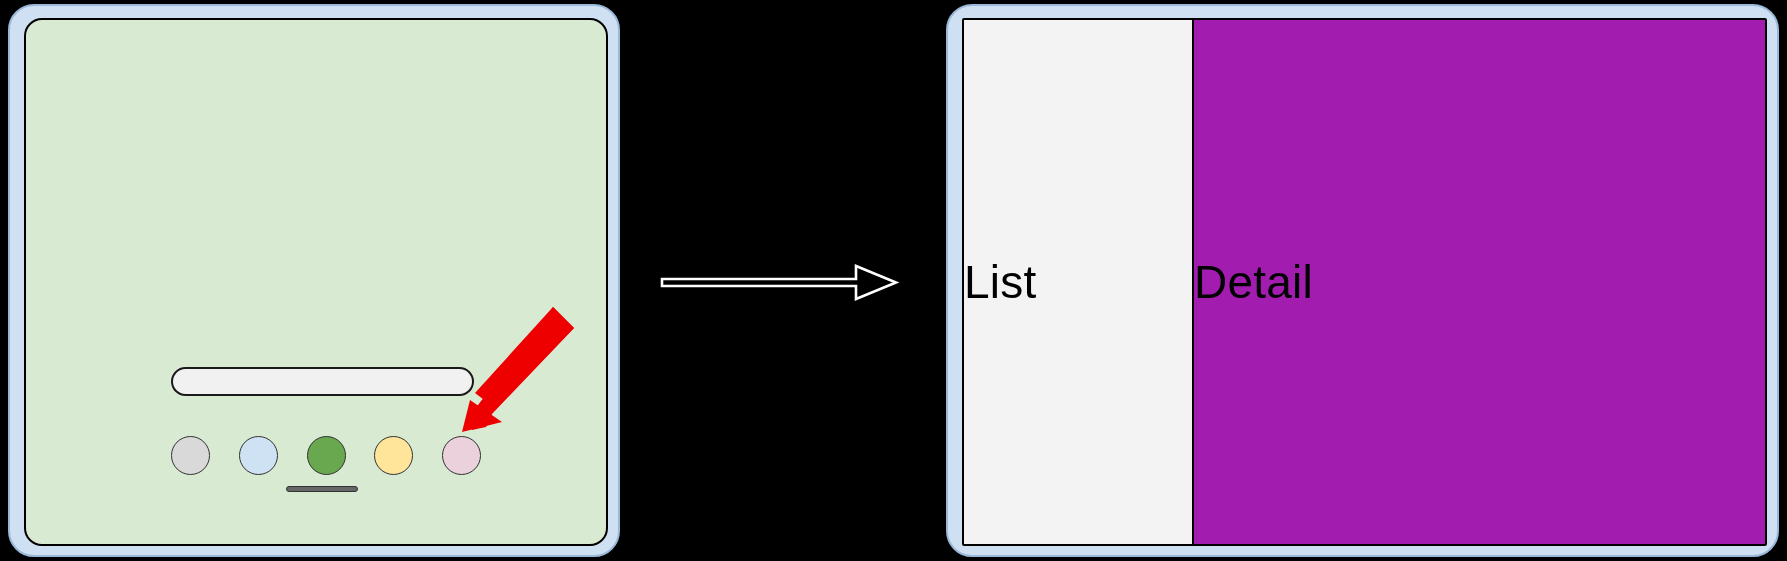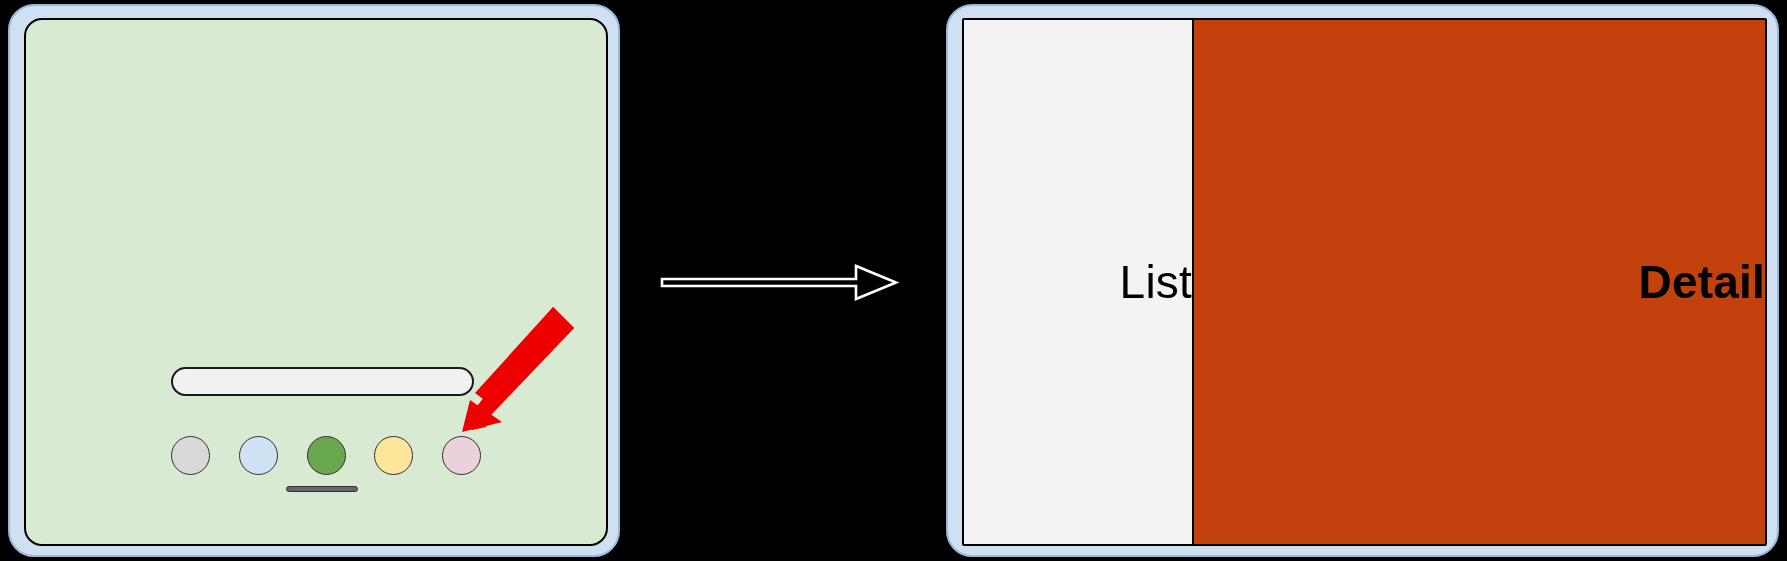--- a/index.html
+++ b/index.html
@@ -121,34 +121,33 @@
     left: 14px;
     top: 12px;
     width: 805px;
     height: 528px;
     border-radius: 2px;
     display: flex;
   }
   .pane {
     display: flex;
     align-items: center;
-    justify-content: flex-end;
+    justify-content: flex-start;
     box-sizing: border-box;
   }
   #pane-list {
     width: 230px;
     height: 100%;
     background: #f3f3f3;
     border-right: 2px solid #000000;
   }
   #pane-detail {
     flex: 1 1 auto;
     height: 100%;
-    background: #c2410c;
-    font-weight: bold;
+    background: #a21caf;
   }
   .pane-label {
     font-family: "Liberation Sans", sans-serif;
     font-size: 46px;
     color: #000000;
     line-height: 1;
     letter-spacing: 0.2px;
   }
 </style>
 </head>

